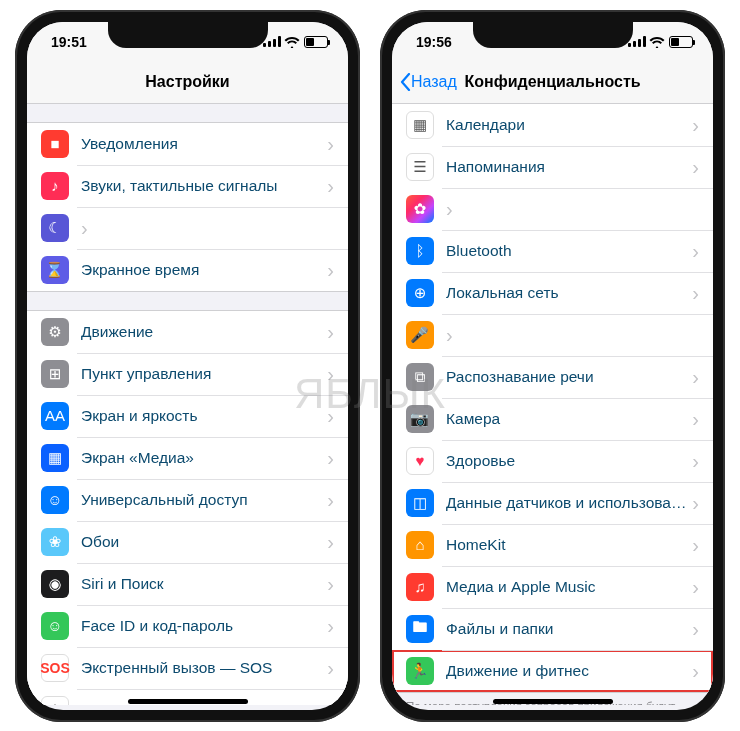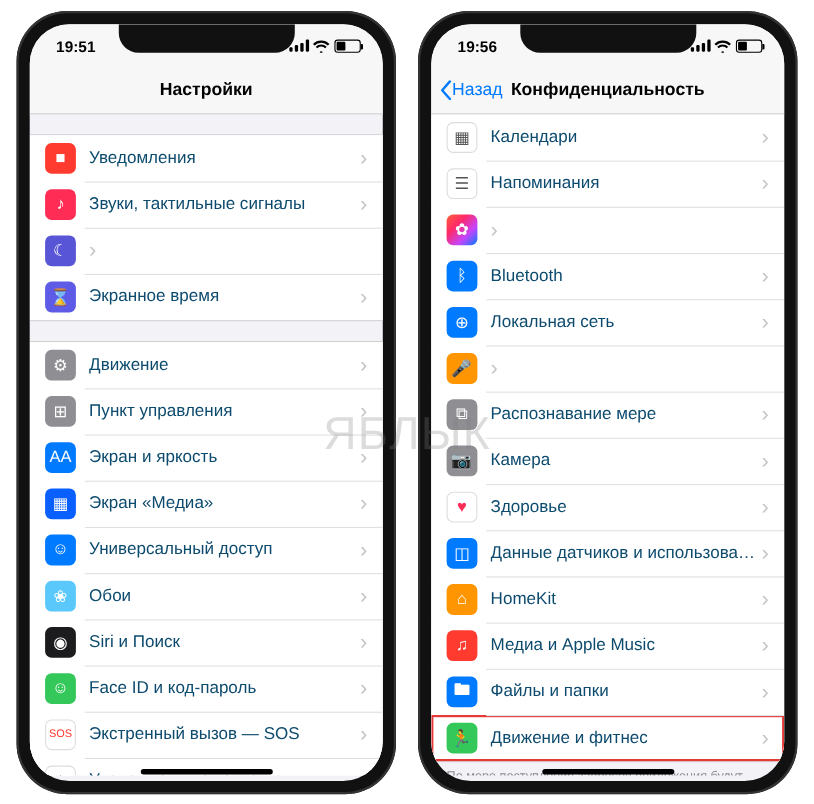--- a/index.html
+++ b/index.html
@@ -179,21 +179,21 @@
             <div class="icon bg-black">◉</div>
             <span class="label">Siri и Поиск</span>
             <span class="chev">›</span>
           </div>
           <div class="row">
             <div class="icon bg-green">☺</div>
             <span class="label">Face ID и код-пароль</span>
             <span class="chev">›</span>
           </div>
           <div class="row">
-            <div class="icon bg-white" style="color: rgb(255, 59, 48); font-size: 10px; font-weight: 400;">SOS</div>
+            <div class="icon bg-white" style="color: rgb(255, 59, 48); font-size: 14px; font-weight: 700;">SOS</div>
             <span class="label">Экстренный вызов — SOS</span>
             <span class="chev">›</span>
           </div>
           <div class="row">
             <div class="icon bg-white">☀</div>
             <span class="label">Уведомления о контакте</span>
             <span class="chev">›</span>
           </div>
         </div>
     </div>
@@ -257,21 +257,21 @@
             <div class="icon bg-blue">⊕</div>
             <span class="label">Локальная сеть</span>
             <span class="chev">›</span>
           </div>
           <div class="row">
             <div class="icon bg-orange">🎤</div>
             <span class="chev">›</span>
           </div>
           <div class="row">
             <div class="icon bg-grey">⧉</div>
-            <span class="label">Распознавание мере</span>
+            <span class="label">Распознавание речи</span>
             <span class="chev">›</span>
           </div>
           <div class="row">
             <div class="icon bg-grey">📷</div>
             <span class="label">Камера</span>
             <span class="chev">›</span>
           </div>
           <div class="row">
             <div class="icon bg-white" style="color: rgb(255, 45, 85);">♥</div>
             <span class="label">Здоровье</span>

